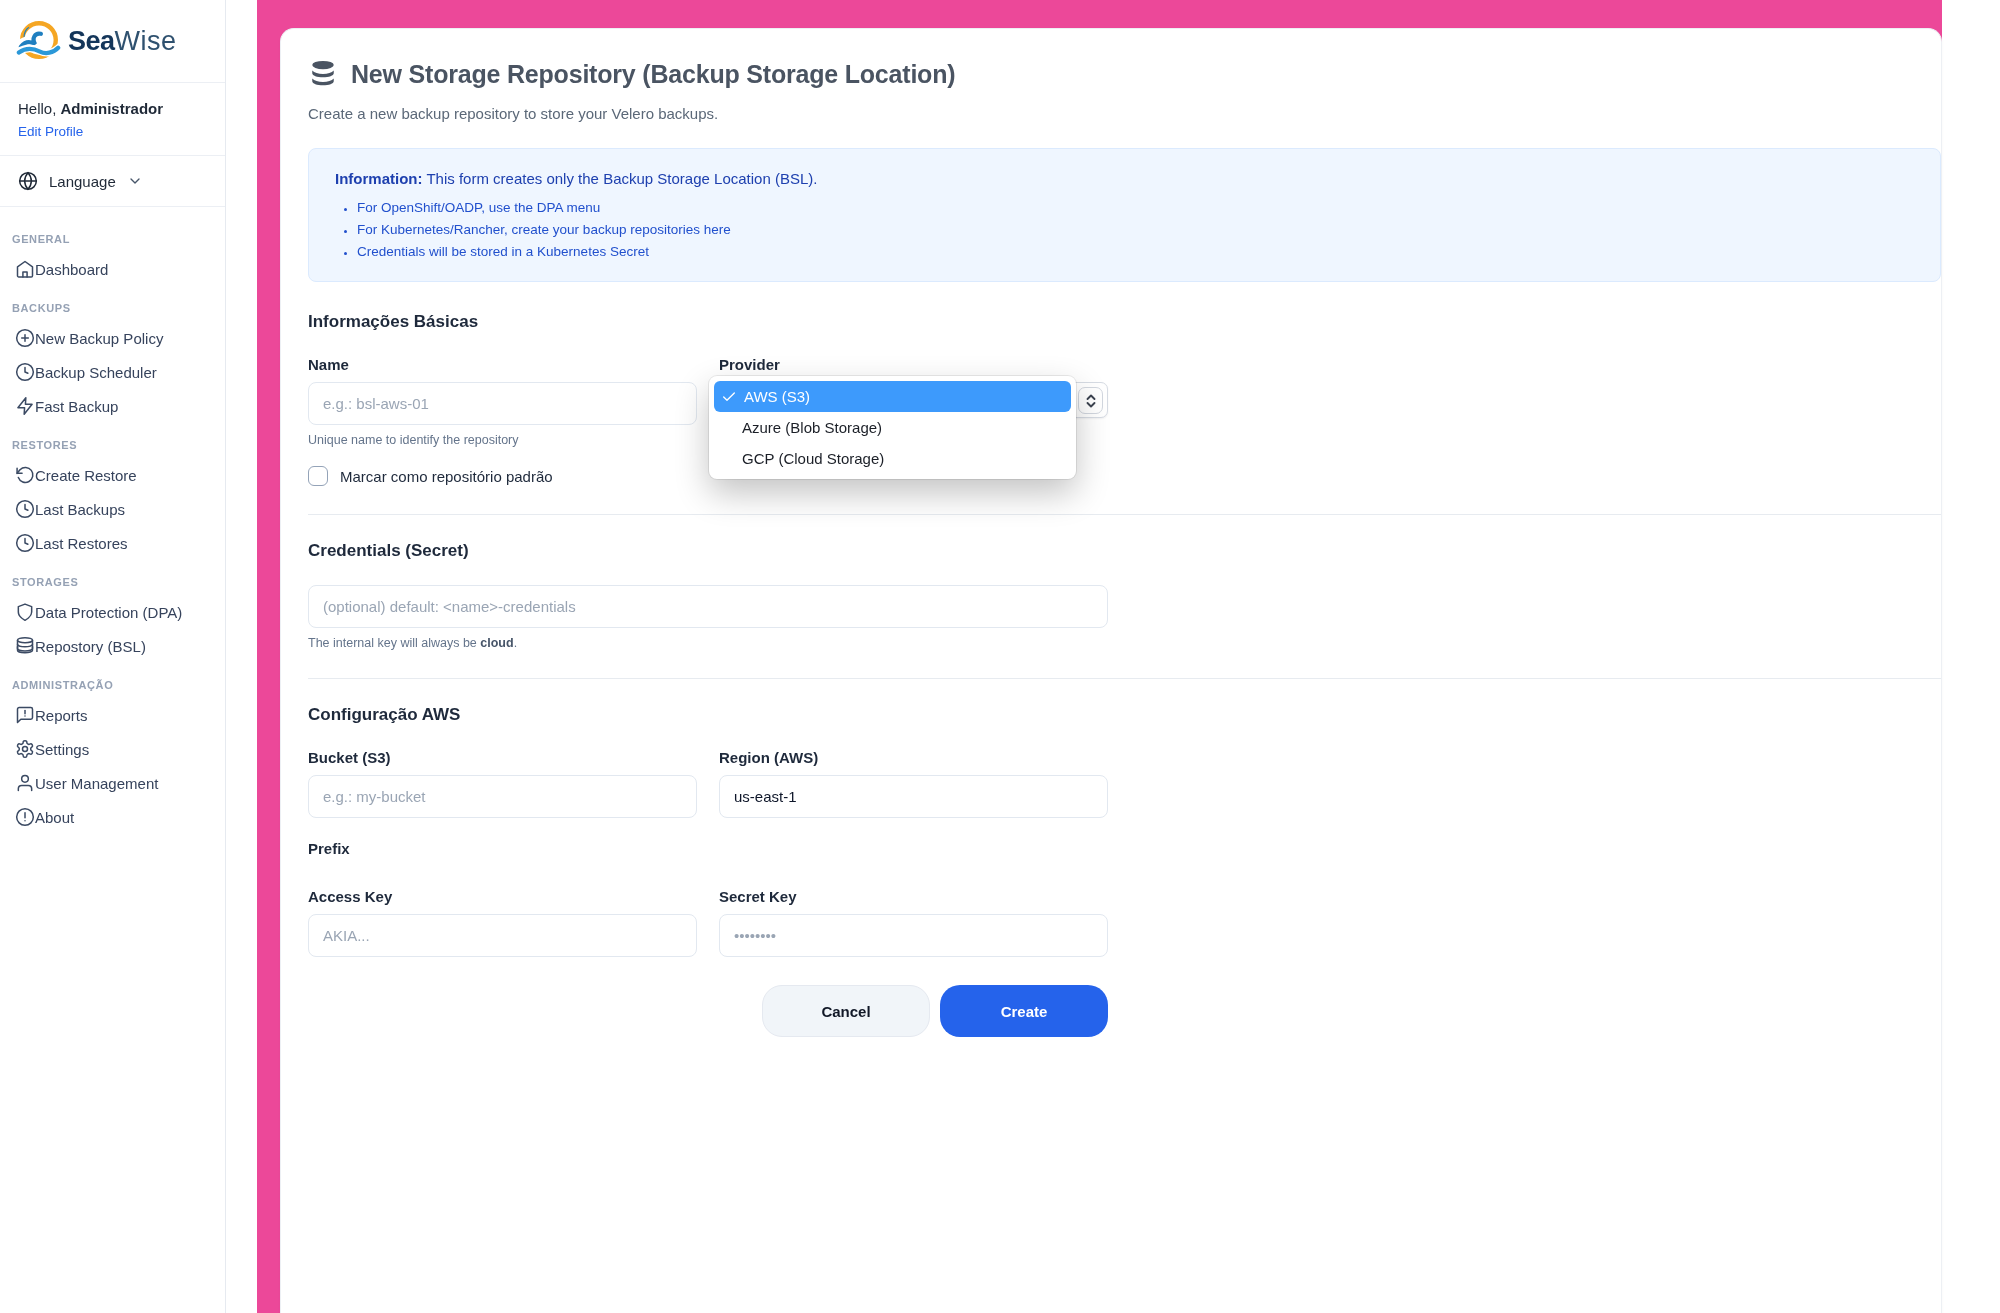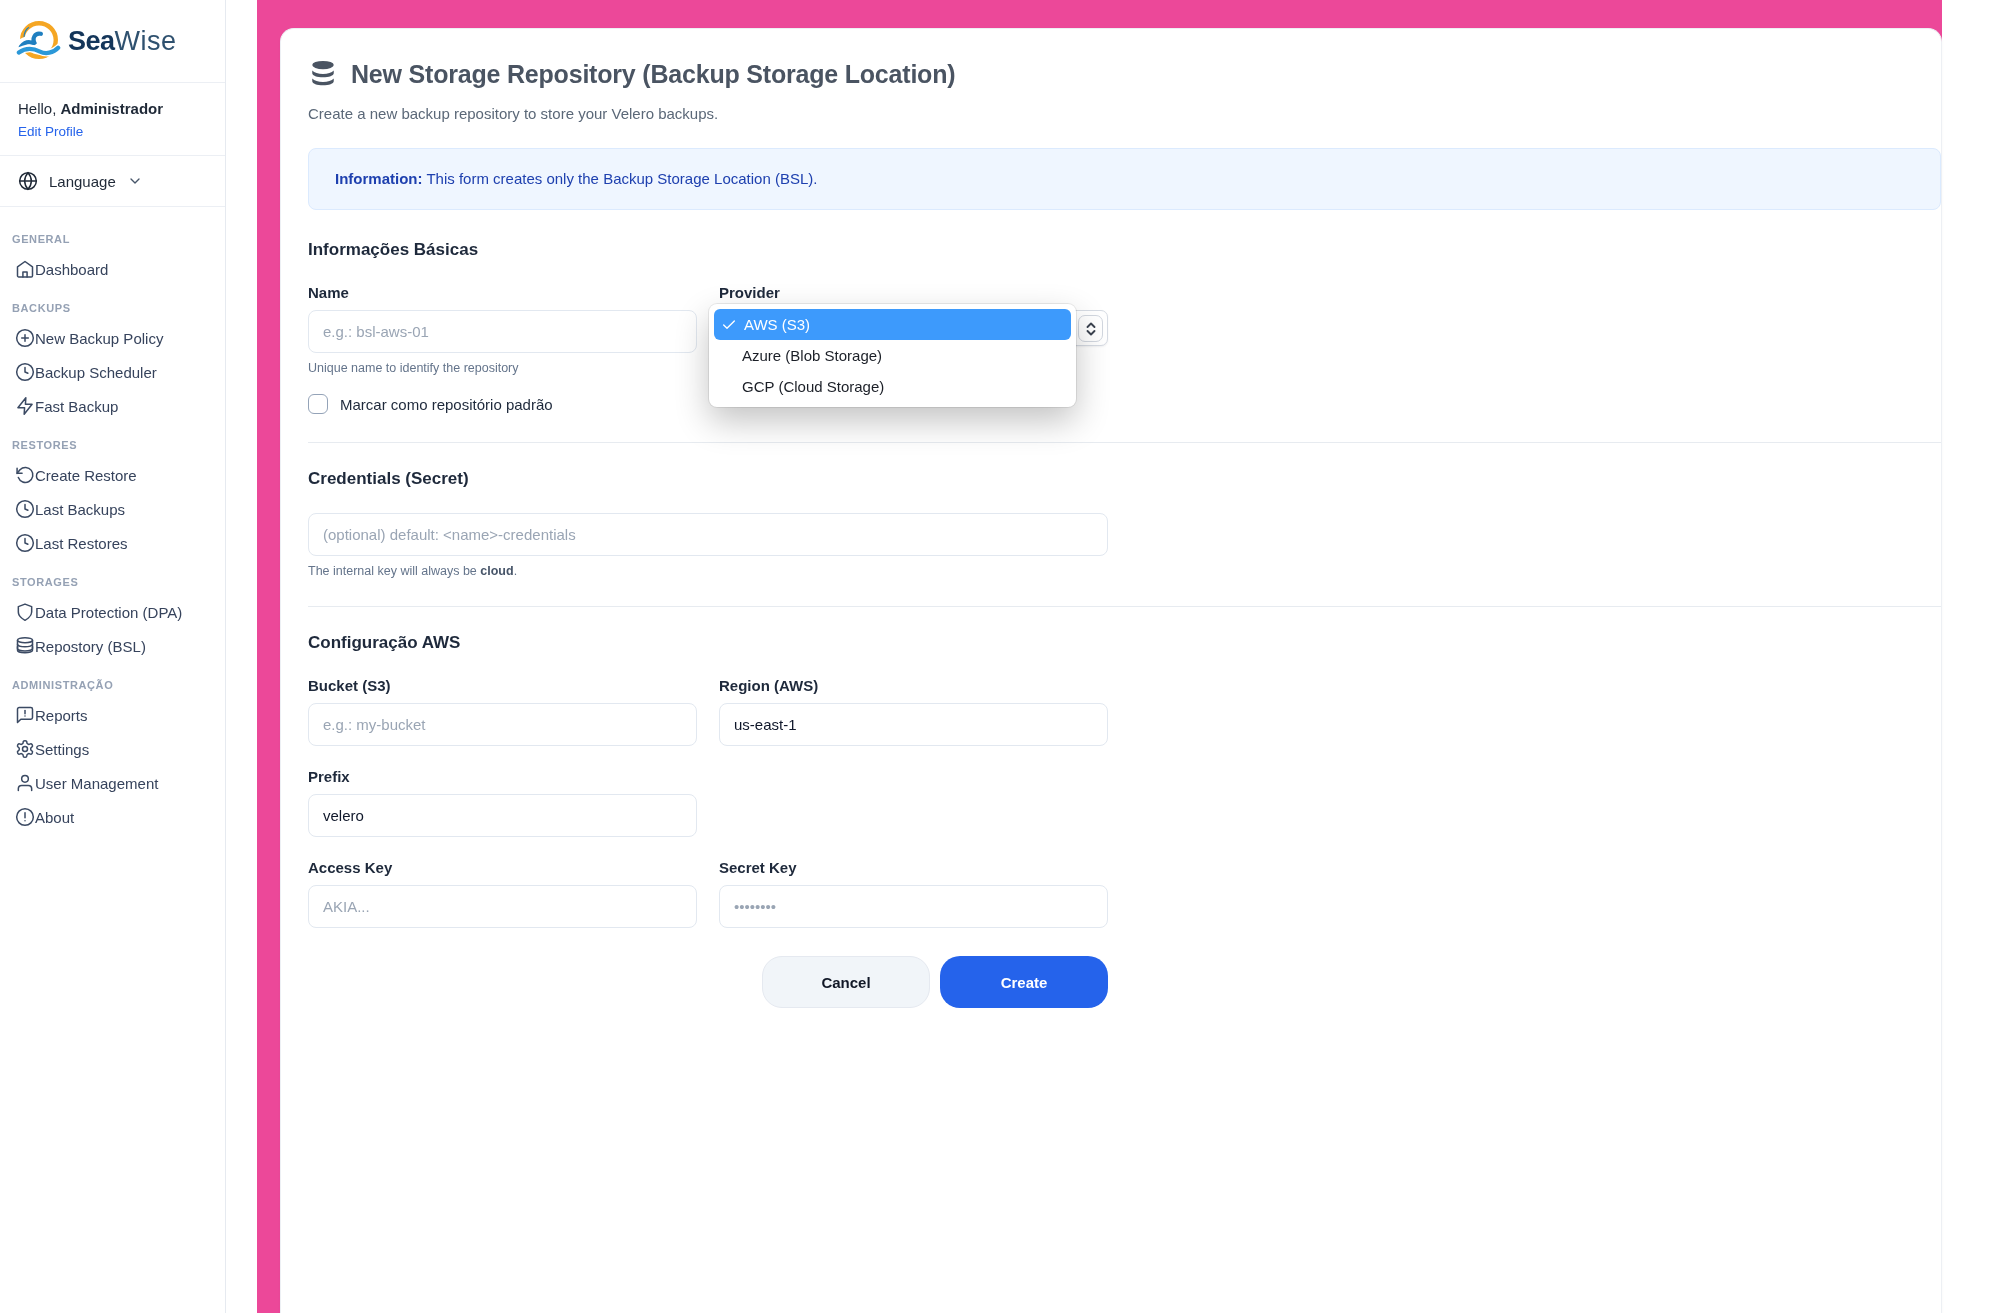--- a/index.html
+++ b/index.html
@@ -266,20 +266,25 @@
               <path d="M3.4 9.2c1.6 1.7 4.8 2.7 8.6 2.7s7-1 8.6-2.7v2.1c0 1.85-3.85 3.35-8.6 3.35s-8.6-1.5-8.6-3.35z"></path>
               <path d="M3.4 15.6c1.6 1.7 4.8 2.7 8.6 2.7s7-1 8.6-2.7v2.1c0 1.85-3.85 3.35-8.6 3.35s-8.6-1.5-8.6-3.35z"></path>
             </g>
           </svg>
           <h1 class="page-title">New Storage Repository (Backup Storage Location)</h1>
         </div>
         <p class="page-subtitle">Create a new backup repository to store your Velero backups.</p>
 
         <div class="info-box">
           <div class="info-title"><span class="b">Information:</span><span> This form creates only the Backup Storage Location (BSL).</span></div>
+          <ul class="info-list">
+            <li>For OpenShift/OADP, use the DPA menu</li>
+            <li>For Kubernetes/Rancher, create your backup repositories here</li>
+            <li>Credentials will be stored in a Kubernetes Secret</li>
+          </ul>
         </div>
 
         <h2 class="section-title">Informações Básicas</h2>
 
         <div class="form-grid">
           <div>
             <label class="field-label">Name</label>
             <input class="text-input" type="text" placeholder="e.g.: bsl-aws-01" style="">
             <div class="help-text">Unique name to identify the repository</div>
             <div class="checkbox-row">
@@ -335,21 +340,20 @@
             <label class="field-label">Bucket (S3)</label>
             <input class="text-input" type="text" placeholder="e.g.: my-bucket" style="">
           </div>
           <div>
             <label class="field-label">Region (AWS)</label>
             <input class="text-input" type="text" value="us-east-1" style="">
           </div>
 
           <div class="mt22">
             <label class="field-label">Prefix</label>
-            <input class="text-input" type="text" value="velero" style="">
           </div>
           <div class="mt22"></div>
 
           <div class="mt22">
             <label class="field-label">Access Key</label>
             <input class="text-input" type="text" placeholder="AKIA..." style="">
           </div>
           <div class="mt22">
             <label class="field-label">Secret Key</label>
             <input class="text-input" type="text" placeholder="••••••••" style="">

